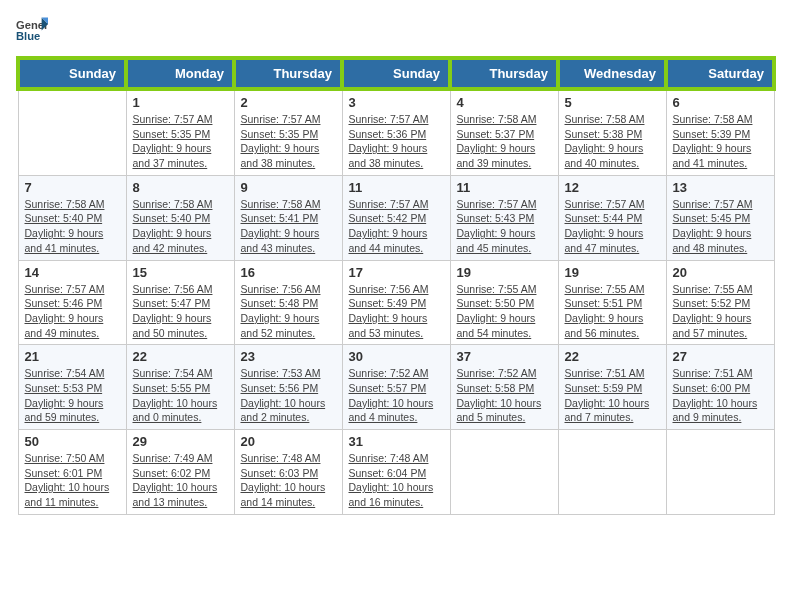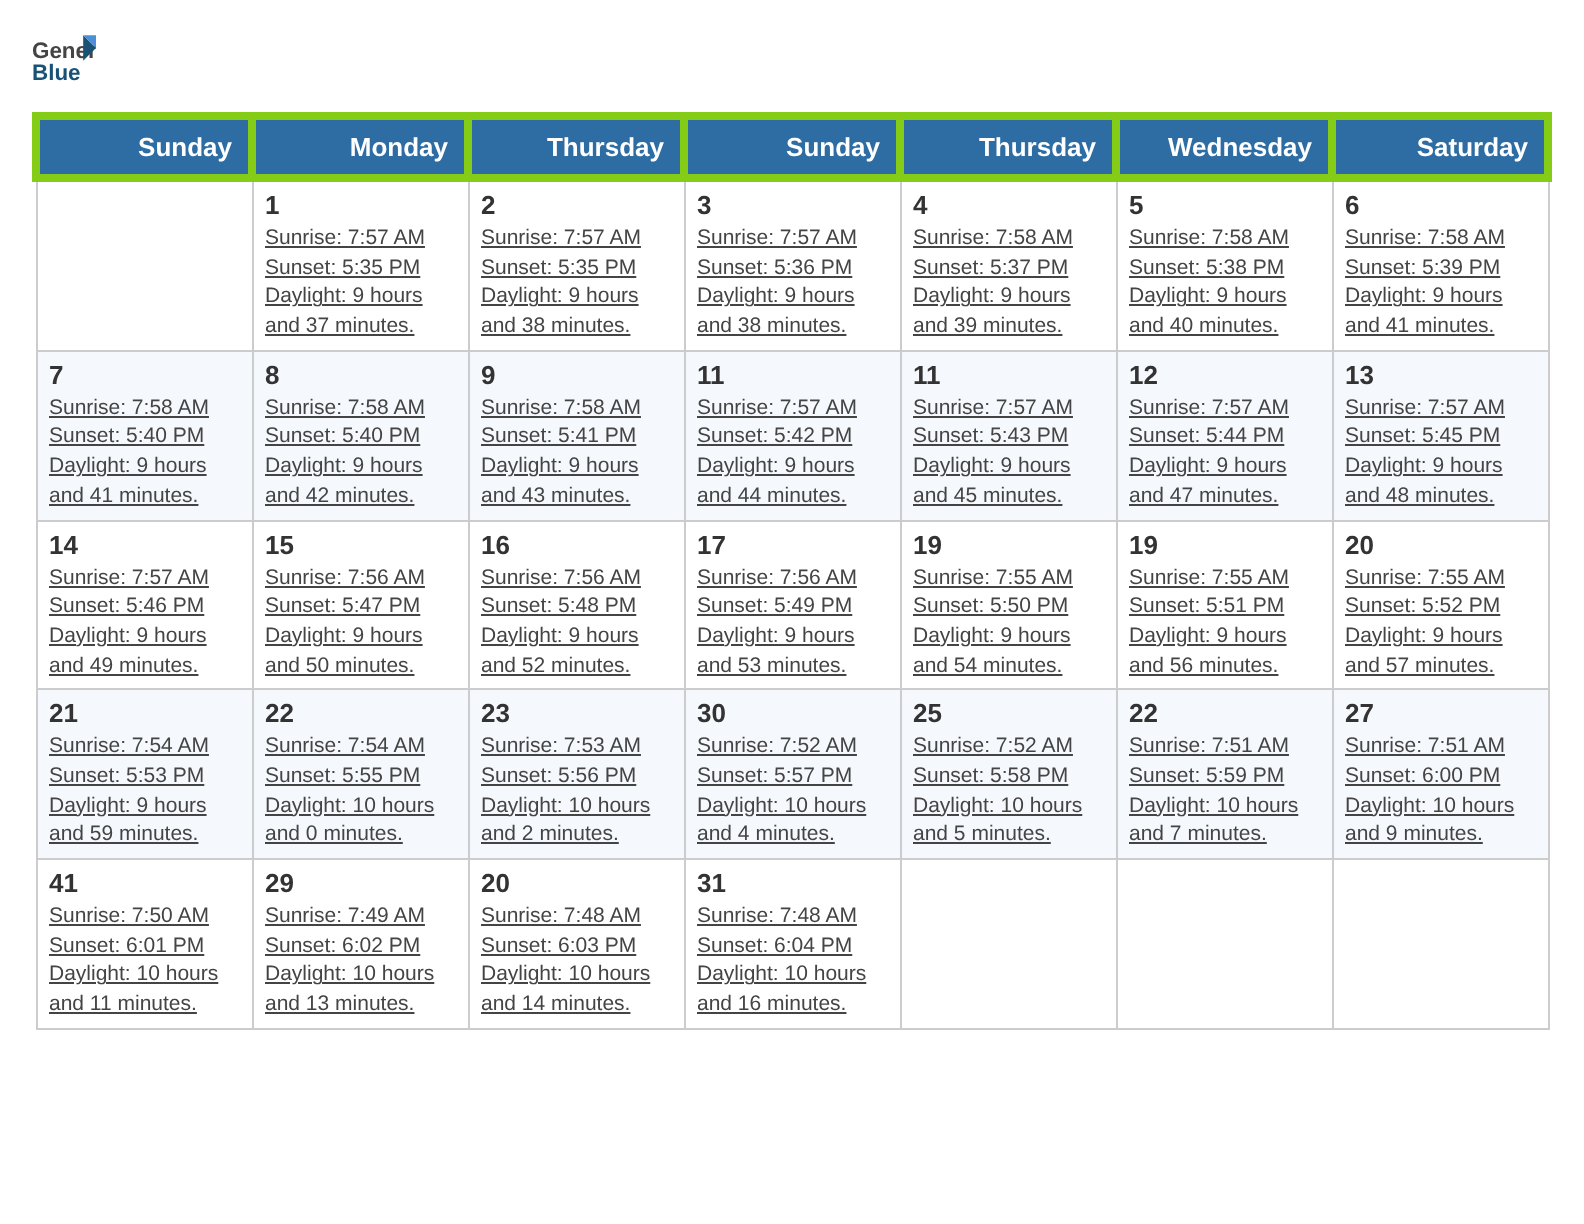--- a/index.html
+++ b/index.html
@@ -211,35 +211,35 @@
         </td>
         <td>
           <span class="day-number">23</span>
           <div class="day-info">Sunrise: 7:53 AM<br>Sunset: 5:56 PM<br>Daylight: 10 hours<br>and 2 minutes.</div>
         </td>
         <td>
           <span class="day-number">30</span>
           <div class="day-info">Sunrise: 7:52 AM<br>Sunset: 5:57 PM<br>Daylight: 10 hours<br>and 4 minutes.</div>
         </td>
         <td>
-          <span class="day-number">25</span>
+          <span class="day-number">37</span>
           <div class="day-info">Sunrise: 7:52 AM<br>Sunset: 5:58 PM<br>Daylight: 10 hours<br>and 5 minutes.</div>
         </td>
         <td>
           <span class="day-number">22</span>
           <div class="day-info">Sunrise: 7:51 AM<br>Sunset: 5:59 PM<br>Daylight: 10 hours<br>and 7 minutes.</div>
         </td>
         <td>
           <span class="day-number">27</span>
           <div class="day-info">Sunrise: 7:51 AM<br>Sunset: 6:00 PM<br>Daylight: 10 hours<br>and 9 minutes.</div>
         </td>
       </tr>
       <tr>
         <td>
-          <span class="day-number">41</span>
+          <span class="day-number">50</span>
           <div class="day-info">Sunrise: 7:50 AM<br>Sunset: 6:01 PM<br>Daylight: 10 hours<br>and 11 minutes.</div>
         </td>
         <td>
           <span class="day-number">29</span>
           <div class="day-info">Sunrise: 7:49 AM<br>Sunset: 6:02 PM<br>Daylight: 10 hours<br>and 13 minutes.</div>
         </td>
         <td>
           <span class="day-number">20</span>
           <div class="day-info">Sunrise: 7:48 AM<br>Sunset: 6:03 PM<br>Daylight: 10 hours<br>and 14 minutes.</div>
         </td>

